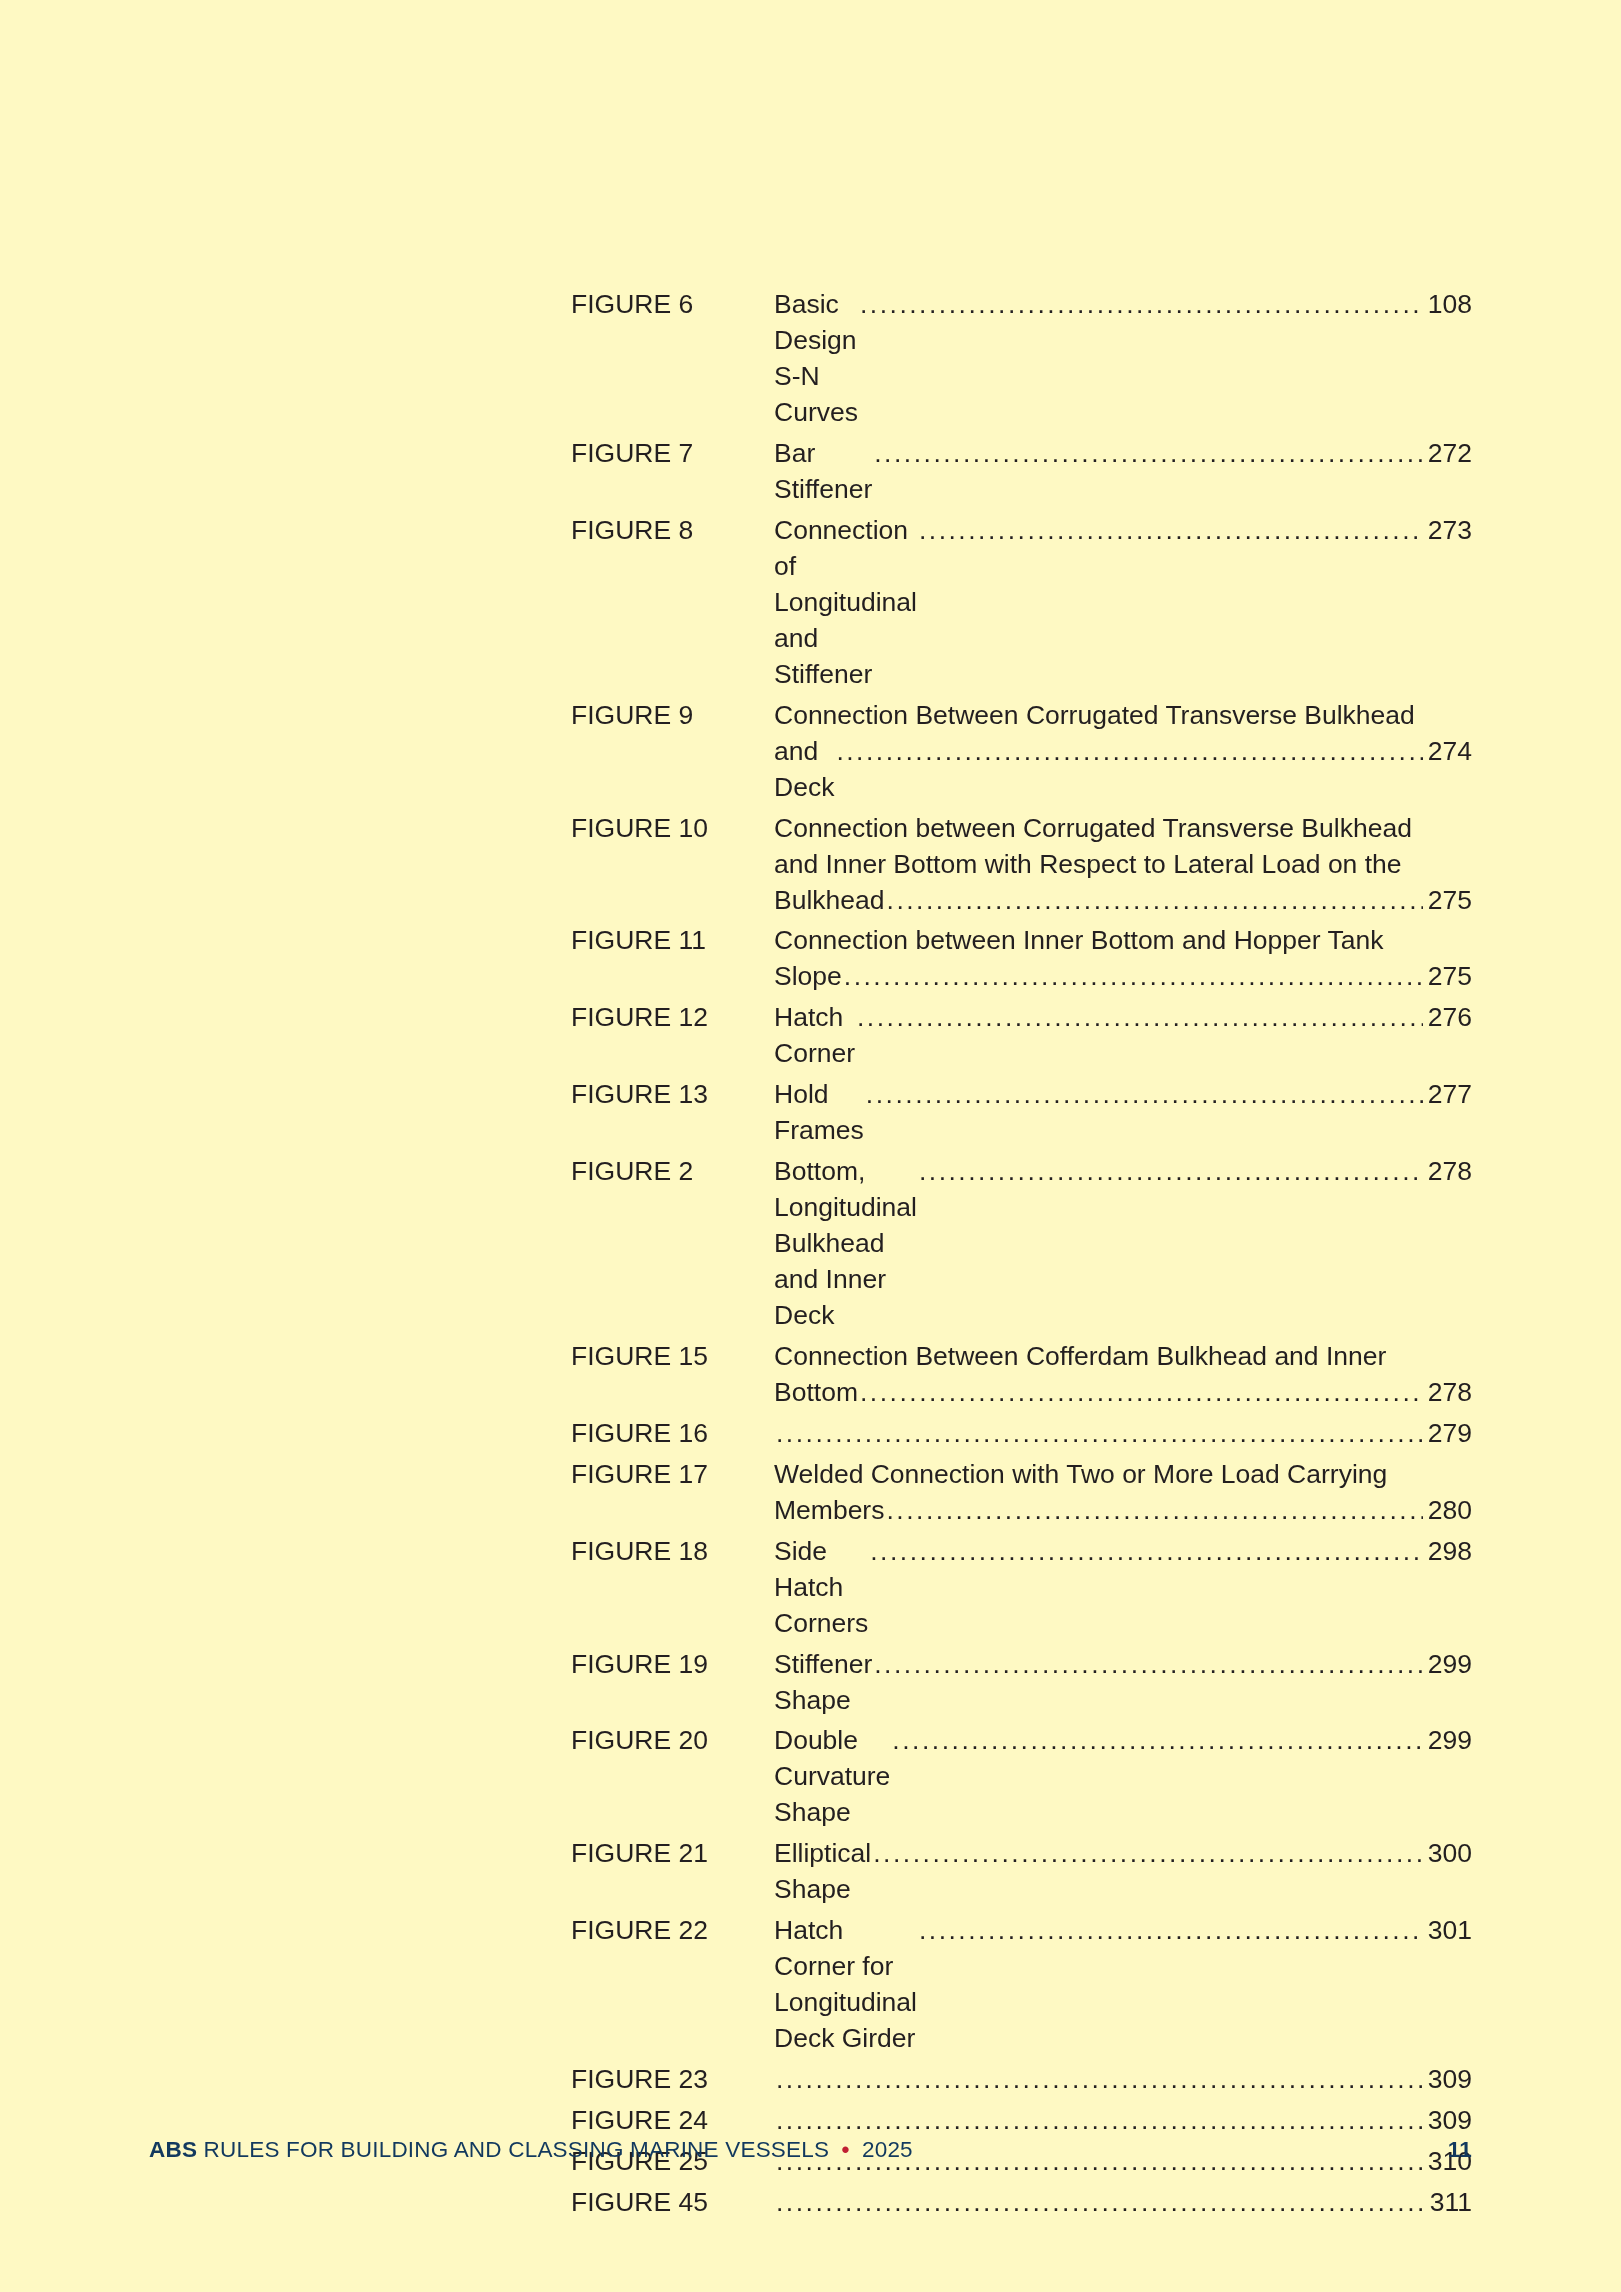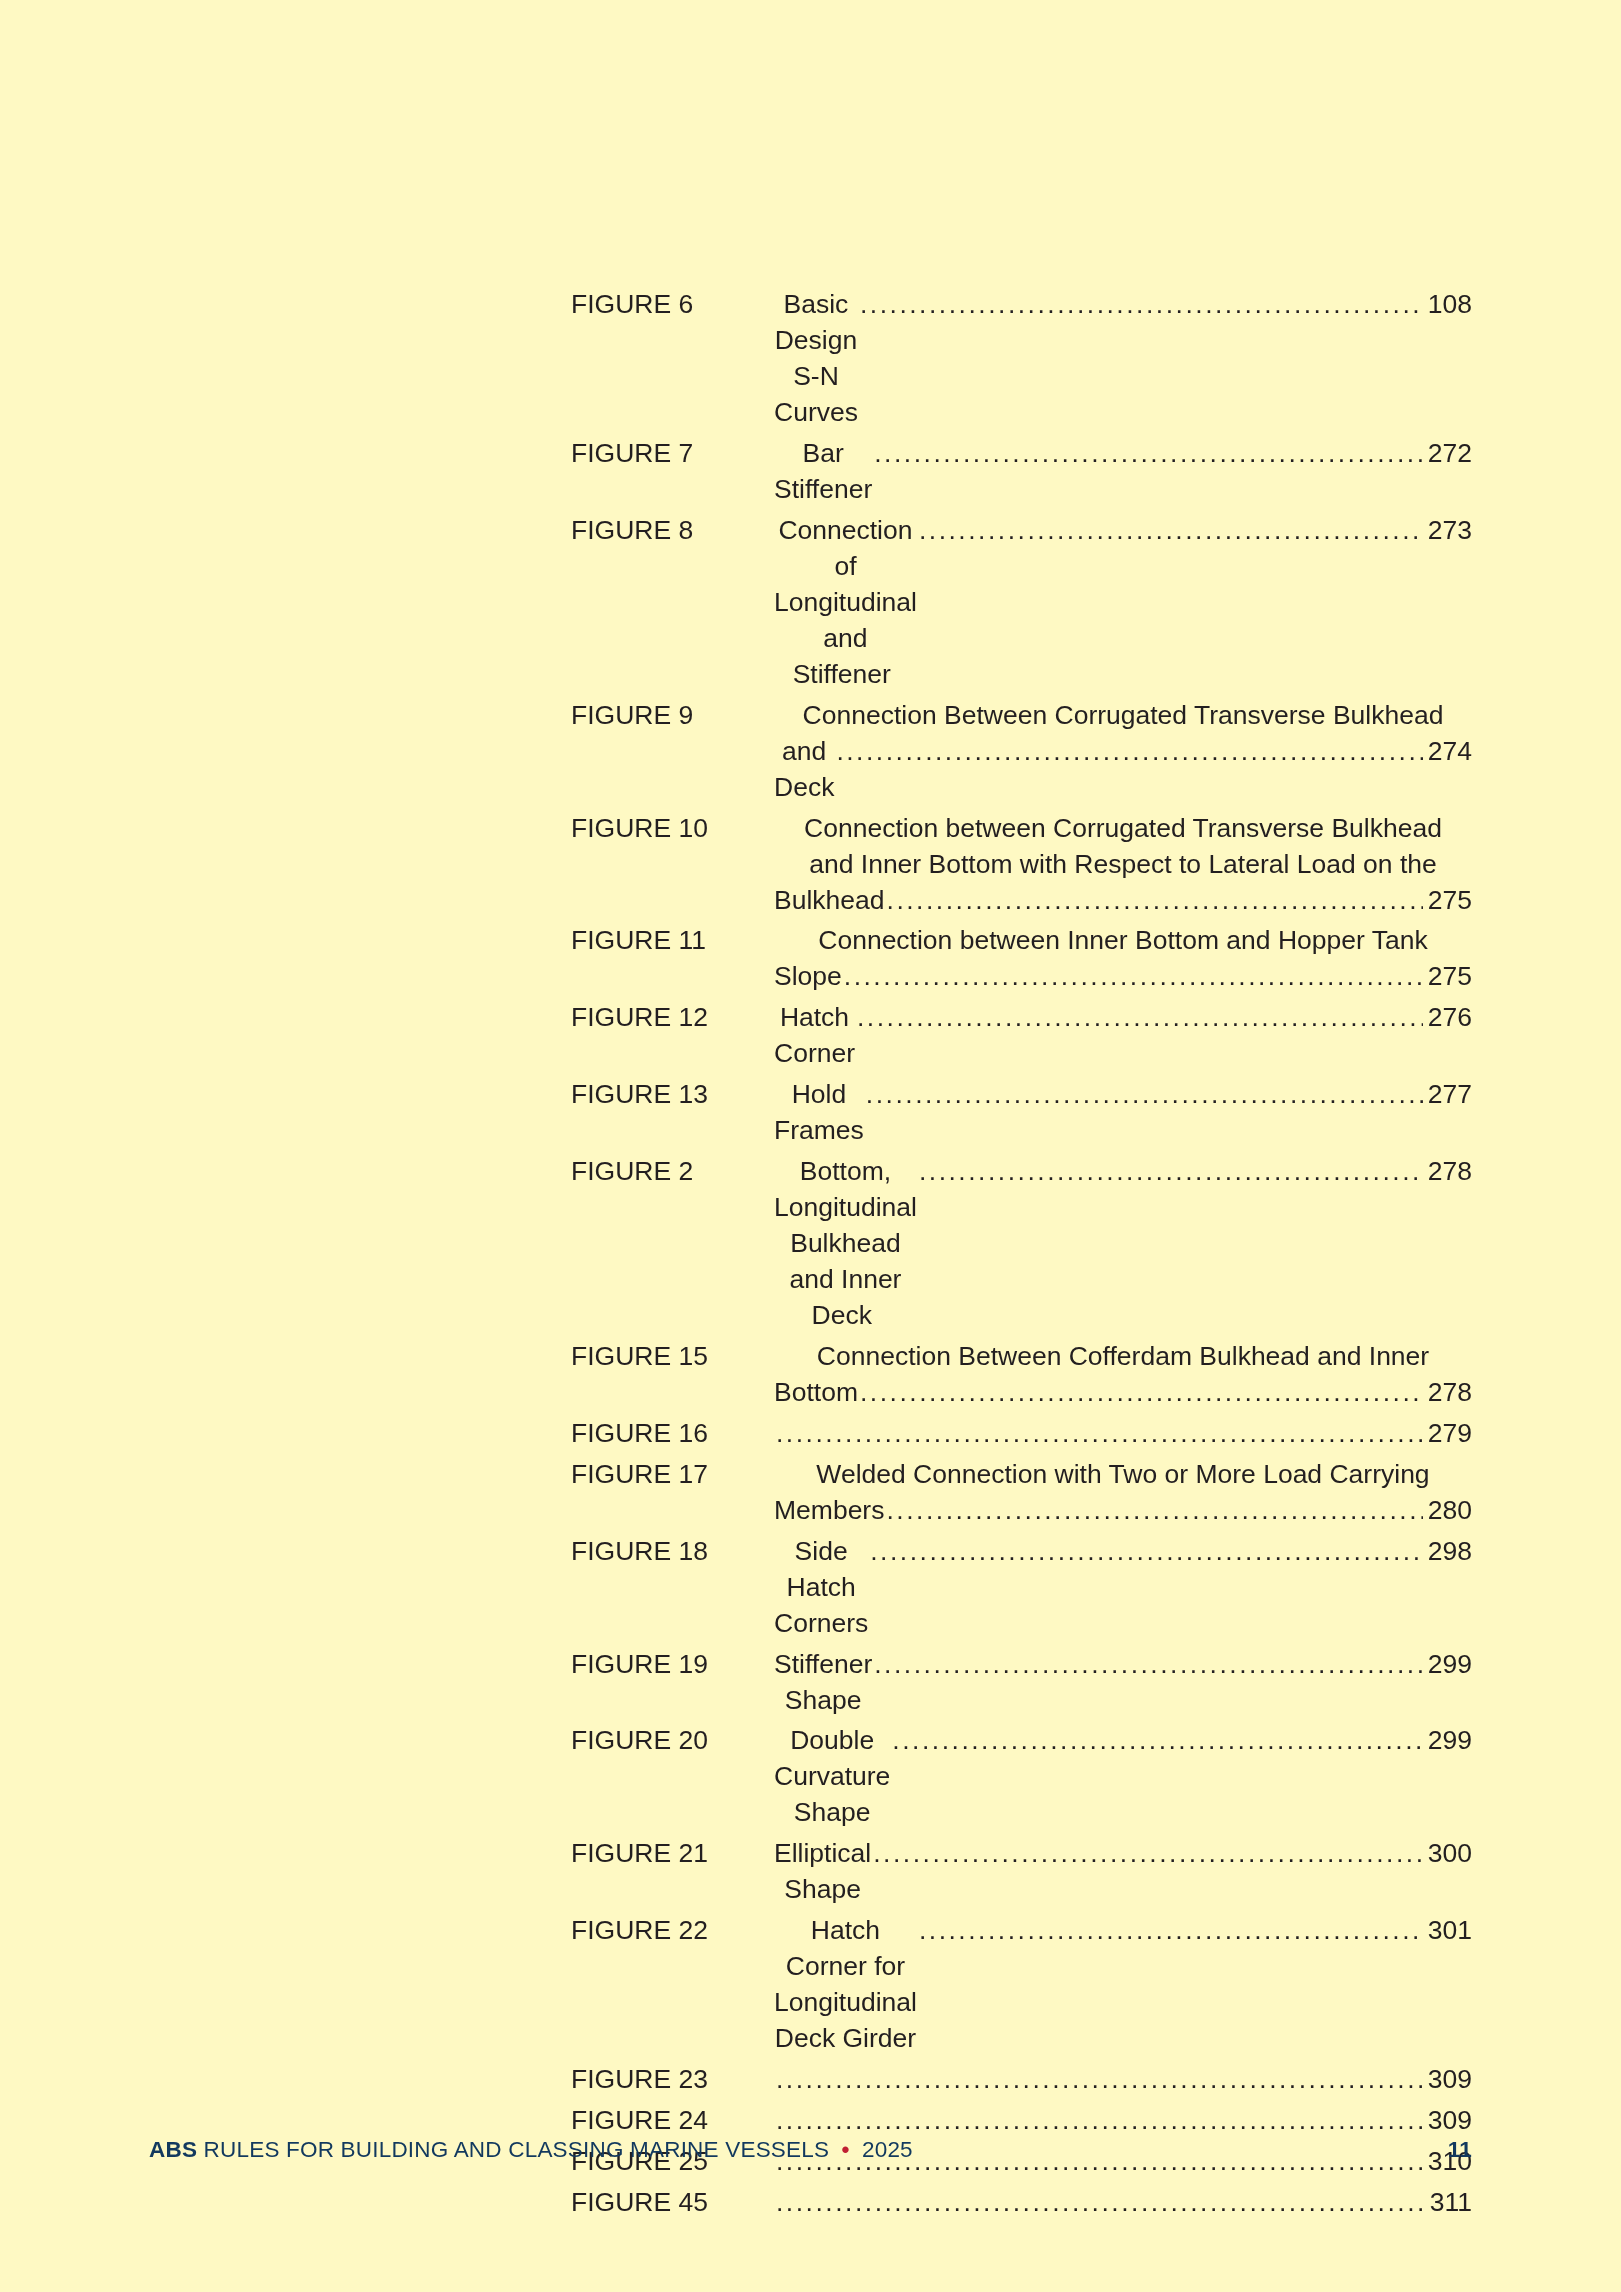--- a/index.html
+++ b/index.html
@@ -14,21 +14,21 @@
   }
   .toc {
     position:absolute;
     left:345px; top:286px;
     width:1127px;
     font-size:26.5px;
     line-height:36px;
   }
   .row { display:flex; margin-bottom:4.9px; }
   .row .lbl { flex:0 0 auto; }
-  .row .body { flex:1 1 auto; min-width:0;text-align:center; }
+  .row .body { flex:1 1 auto; min-width:0; }
   .fig { padding-left:226px; }
   .fig .lbl { width:203px; }
   .line { }
   .line.last { display:flex; }
   .line-text { flex:0 1 auto; white-space:pre-wrap; padding-right:2px; }
   .dots {
     flex:1 1 auto;
     overflow:hidden;
     white-space:nowrap;
     letter-spacing:2.5px;

